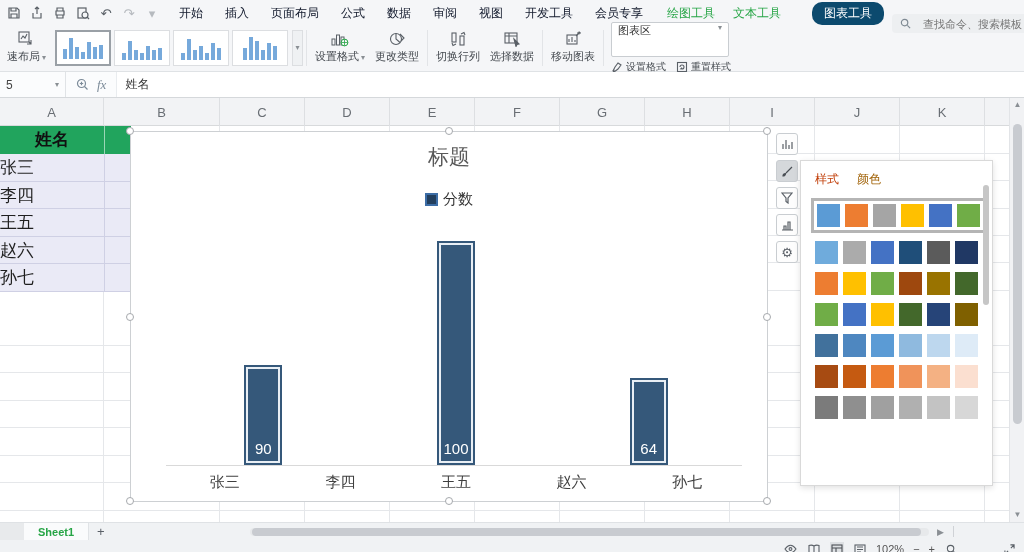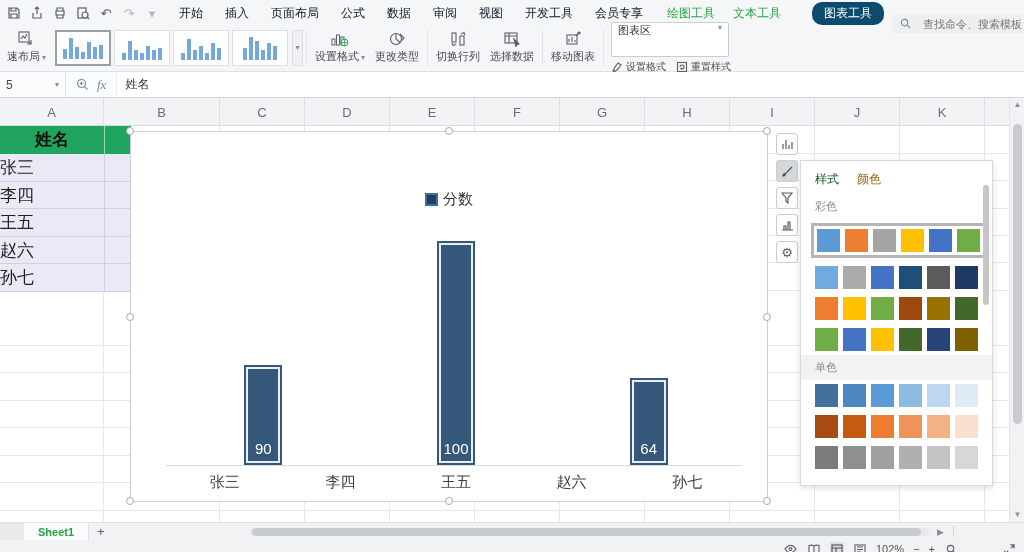--- a/index.html
+++ b/index.html
@@ -82,21 +82,21 @@
   .cat { flex:1; text-align:center; font-size:15px; color:#3F3F3F; }
 
   
   .sidetools { position:absolute; left:776px; top:35px; display:flex; flex-direction:column; gap:5px; }
   .stool { width:22px; height:22px; background:#FDFDFD; border:1px solid #C9CDD1; border-radius:3px; display:flex; align-items:center; justify-content:center; color:#5A6067; font-size:13px; }
   .stool.active { background:#D5D8DB; }
 
   
   .panel { position:absolute; left:800px; top:62px; width:193px; height:326px; background:#fff; border:1px solid #D9D9D9; box-shadow:0 2px 6px rgba(0,0,0,.12); overflow:hidden; }
   .ptabs { display:flex; gap:18px; padding:10px 14px 6px; }
-  .ptab { font-size:12px; color:#14532d; }
+  .ptab { font-size:12px; color:#c2410c; }
   .ptab.active { color:#a16207; }
   .psec-label { font-size:11px; color:#8A8A8A; padding:5px 14px; }
   .psec-label.band { background:#F2F2F2; }
   .prow { display:flex; gap:5px; padding:4px 14px; }
   .swatch { width:23px; height:23px; }
   .sel-frame { margin:4px 10px; padding:3px; border:3px solid #B5B5B5; background:#fff; display:inline-block; }
   .sel-frame .prow { padding:0; }
   .pscroll { position:absolute; right:3px; top:24px; width:6px; height:120px; background:#C6C6C6; border-radius:3px; }
 
   
@@ -372,20 +372,21 @@
   </div>
   <div class="namecol">
       <div class="ncell"><span class="txt">张三</span><span class="gdiv"></span></div>
       <div class="ncell"><span class="txt">李四</span><span class="gdiv"></span></div>
       <div class="ncell"><span class="txt">王五</span><span class="gdiv"></span></div>
       <div class="ncell"><span class="txt">赵六</span><span class="gdiv"></span></div>
       <div class="ncell"><span class="txt">孙七</span><span class="gdiv"></span></div>
     </div>
 
   <div class="chart">
+    <div class="chart-title">标题</div>
     <div class="legend">
       <span class="marker"></span>
       <span class="ltxt">分数</span>
     </div>
     <div class="plot" id="plot">
         <div class="slot">
           <div class="bar" style="height: 100px; background: rgb(53, 88, 122);">
             <span class="inset"></span>
             <span class="val">90</span>
           </div>
@@ -447,21 +448,21 @@
     <div class="stool">
       <span>⚙</span>
     </div>
   </div>
 
   <div class="panel">
     <div class="ptabs">
         <span class="ptab">样式</span>
         <span class="ptab active">颜色</span>
       </div>
-    <div id="panel-body"><div class="psec-label">彩色</div><div class="sel-frame"><div class="prow">
+    <div id="panel-body"><div class="sel-frame"><div class="prow">
             <span class="swatch" style="background: rgb(91, 155, 213);"></span>
             <span class="swatch" style="background: rgb(237, 125, 49);"></span>
             <span class="swatch" style="background: rgb(165, 165, 165);"></span>
             <span class="swatch" style="background: rgb(255, 192, 0);"></span>
             <span class="swatch" style="background: rgb(68, 114, 196);"></span>
             <span class="swatch" style="background: rgb(112, 173, 71);"></span>
           </div></div><div class="prow">
           <span class="swatch" style="background: rgb(111, 171, 220);"></span>
           <span class="swatch" style="background: rgb(171, 171, 171);"></span>
           <span class="swatch" style="background: rgb(68, 114, 196);"></span>
@@ -475,21 +476,21 @@
           <span class="swatch" style="background: rgb(158, 72, 14);"></span>
           <span class="swatch" style="background: rgb(153, 115, 0);"></span>
           <span class="swatch" style="background: rgb(67, 104, 43);"></span>
         </div><div class="prow">
           <span class="swatch" style="background: rgb(112, 173, 71);"></span>
           <span class="swatch" style="background: rgb(68, 114, 196);"></span>
           <span class="swatch" style="background: rgb(255, 192, 0);"></span>
           <span class="swatch" style="background: rgb(67, 104, 43);"></span>
           <span class="swatch" style="background: rgb(38, 68, 120);"></span>
           <span class="swatch" style="background: rgb(127, 96, 0);"></span>
-        </div><div class="psec-label band">单色</div><div class="prow">
+        </div><div class="prow">
           <span class="swatch" style="background: rgb(65, 113, 156);"></span>
           <span class="swatch" style="background: rgb(78, 135, 192);"></span>
           <span class="swatch" style="background: rgb(91, 155, 213);"></span>
           <span class="swatch" style="background: rgb(143, 186, 223);"></span>
           <span class="swatch" style="background: rgb(189, 215, 238);"></span>
           <span class="swatch" style="background: rgb(222, 235, 247);"></span>
         </div><div class="prow">
           <span class="swatch" style="background: rgb(167, 75, 18);"></span>
           <span class="swatch" style="background: rgb(197, 90, 17);"></span>
           <span class="swatch" style="background: rgb(237, 125, 49);"></span>

